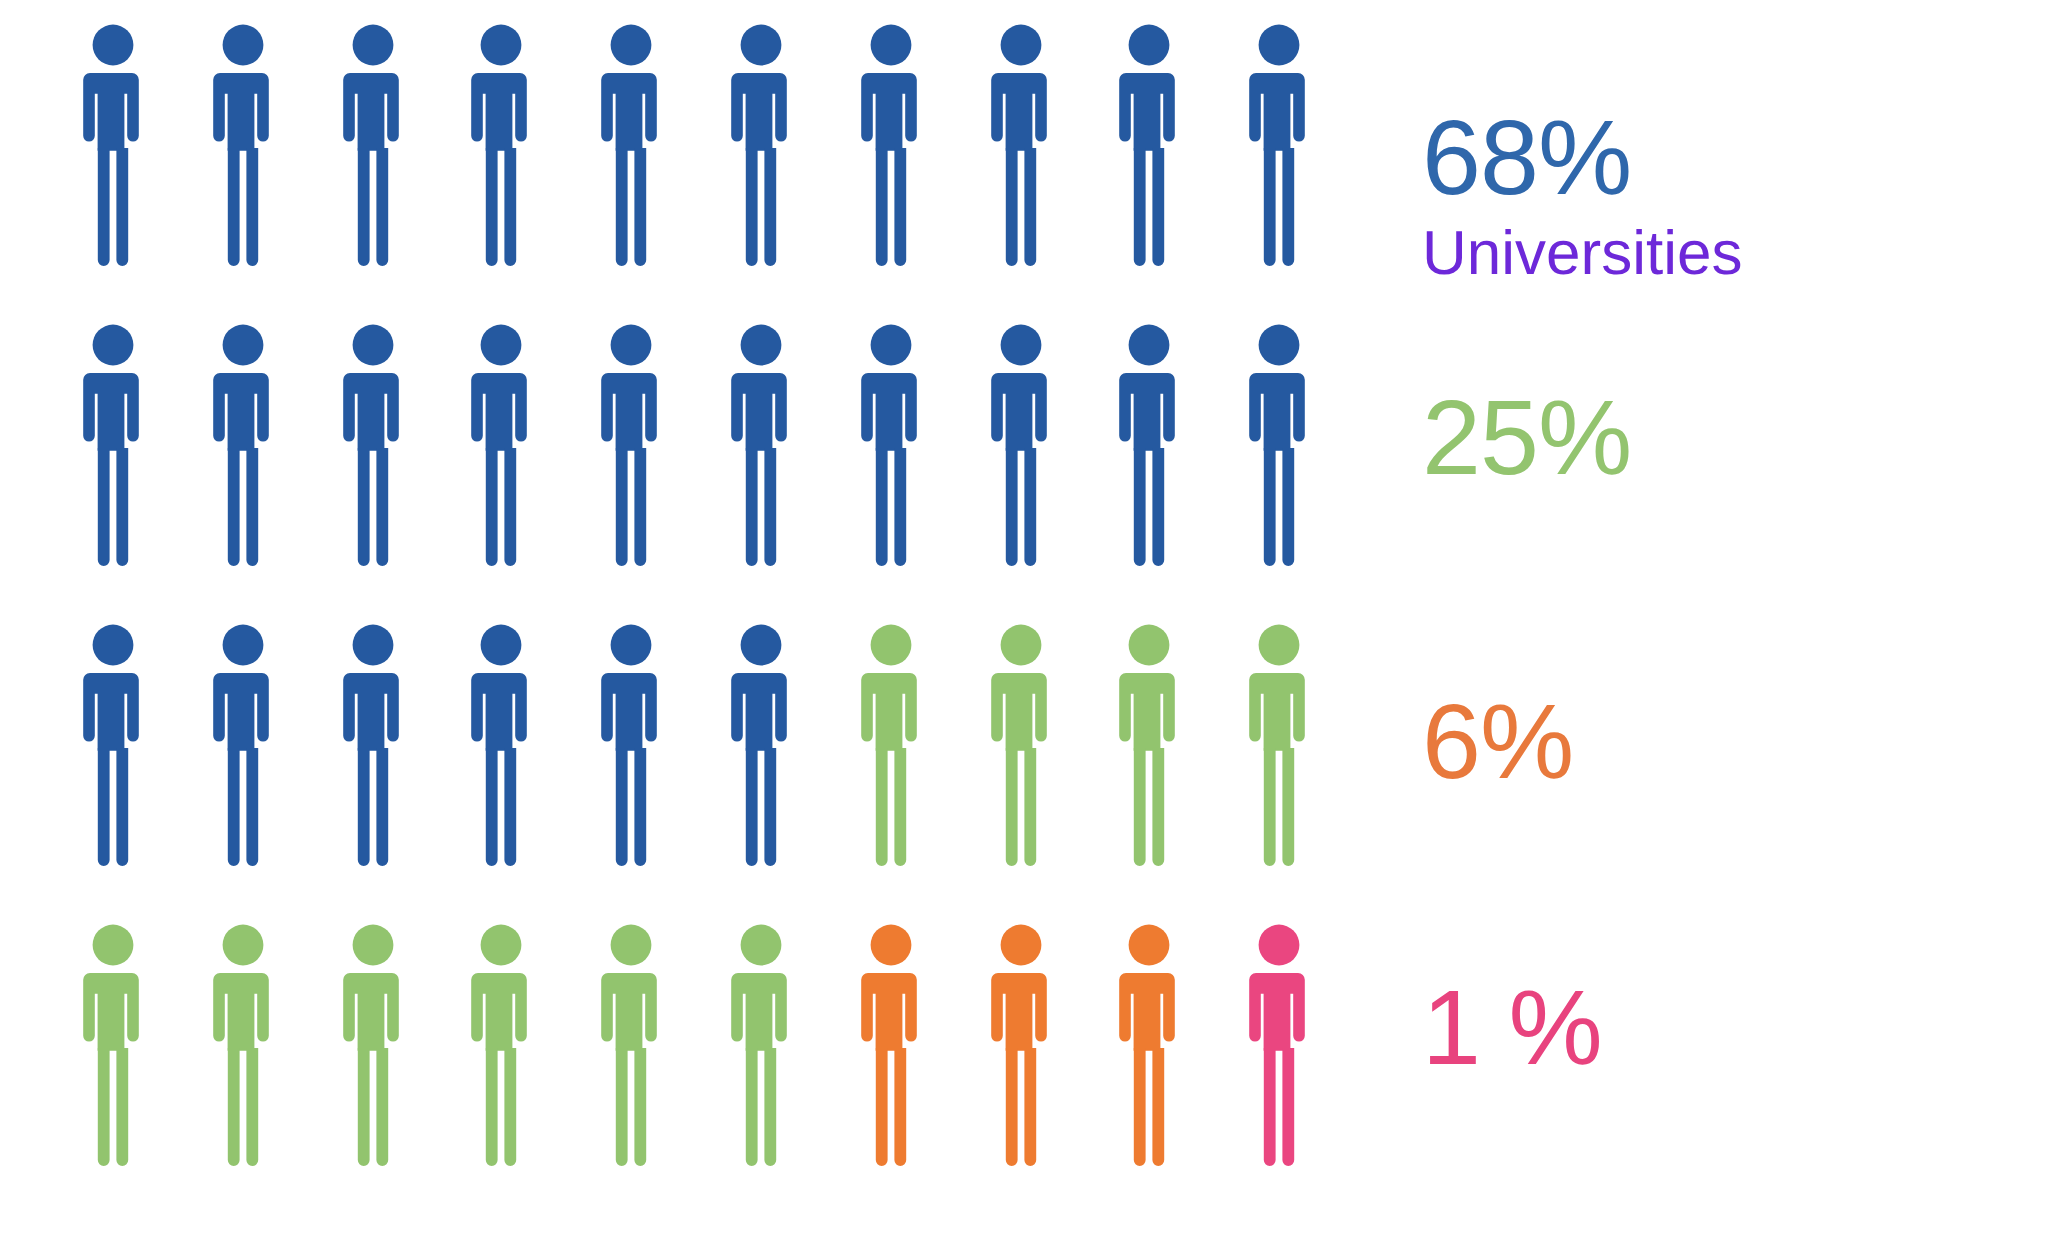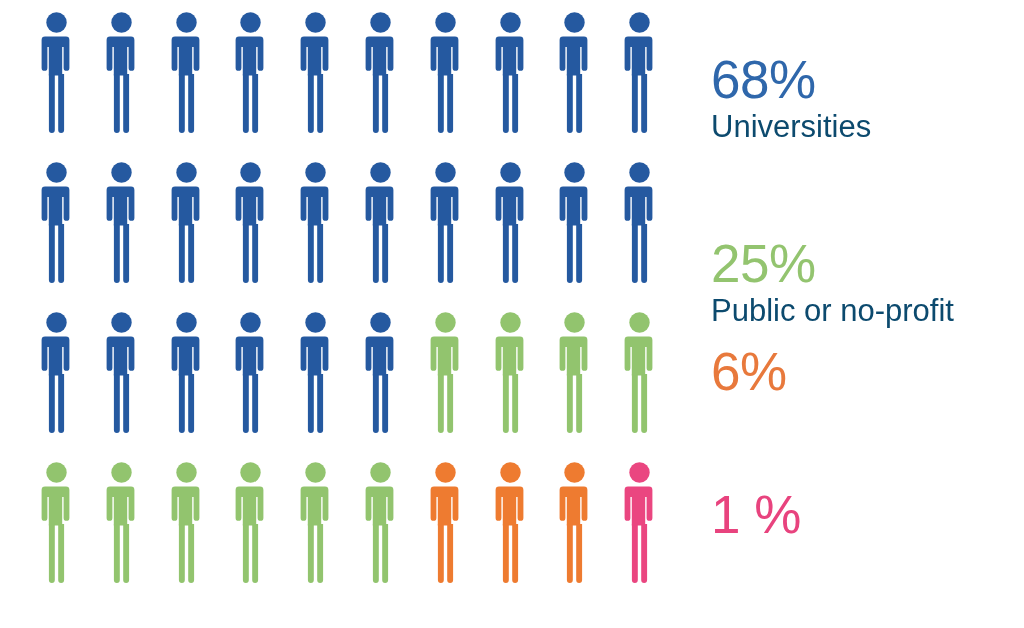--- a/index.html
+++ b/index.html
@@ -59,21 +59,21 @@
     line-height: 56px;
     font-weight: 400;
     letter-spacing: -0.5px;
     white-space: nowrap;
   }
 
   .legend-label {
     font-size: 31px;
     line-height: 36px;
     font-weight: 400;
-    color: #0c4a6e;
+    color: #6d28d9;
     white-space: nowrap;
     margin-top: 1px;
   }
 </style>
 </head>
 <body>
 
 <div id="infographic">
 
   <div class="pictogram-row" style="top:12px;">
@@ -841,23 +841,22 @@
     <path fill="#2559a0" d="
       M 18.2 62.0
       h 5.9
       v 56.0
       a 3.0 3.0 0 0 1 -2.95 3.0
       a 3.0 3.0 0 0 1 -2.95 -3.0
       z"></path>
   </svg>
         </span>
       </div>
-    <div class="legend" style="top:30px;margin-top:44px;">
+    <div class="legend" style="top:30px;">
       <div class="legend-value" style="color: rgb(147, 196, 111);">25%</div>
-      <div class="legend-label">Public or no-profit</div>
     </div>
   </div>
 
   <div class="pictogram-row" style="top:312px;">
     <div class="figures">
         <span class="figure" style="left: 0px;">
   <svg viewBox="0 0 33 125" xmlns="http://www.w3.org/2000/svg" aria-hidden="true">
     <circle cx="16.5" cy="10.5" r="10.2" fill="#2559a0"></circle>
     <path fill="#2559a0" d="
       M 7.0 24.5

